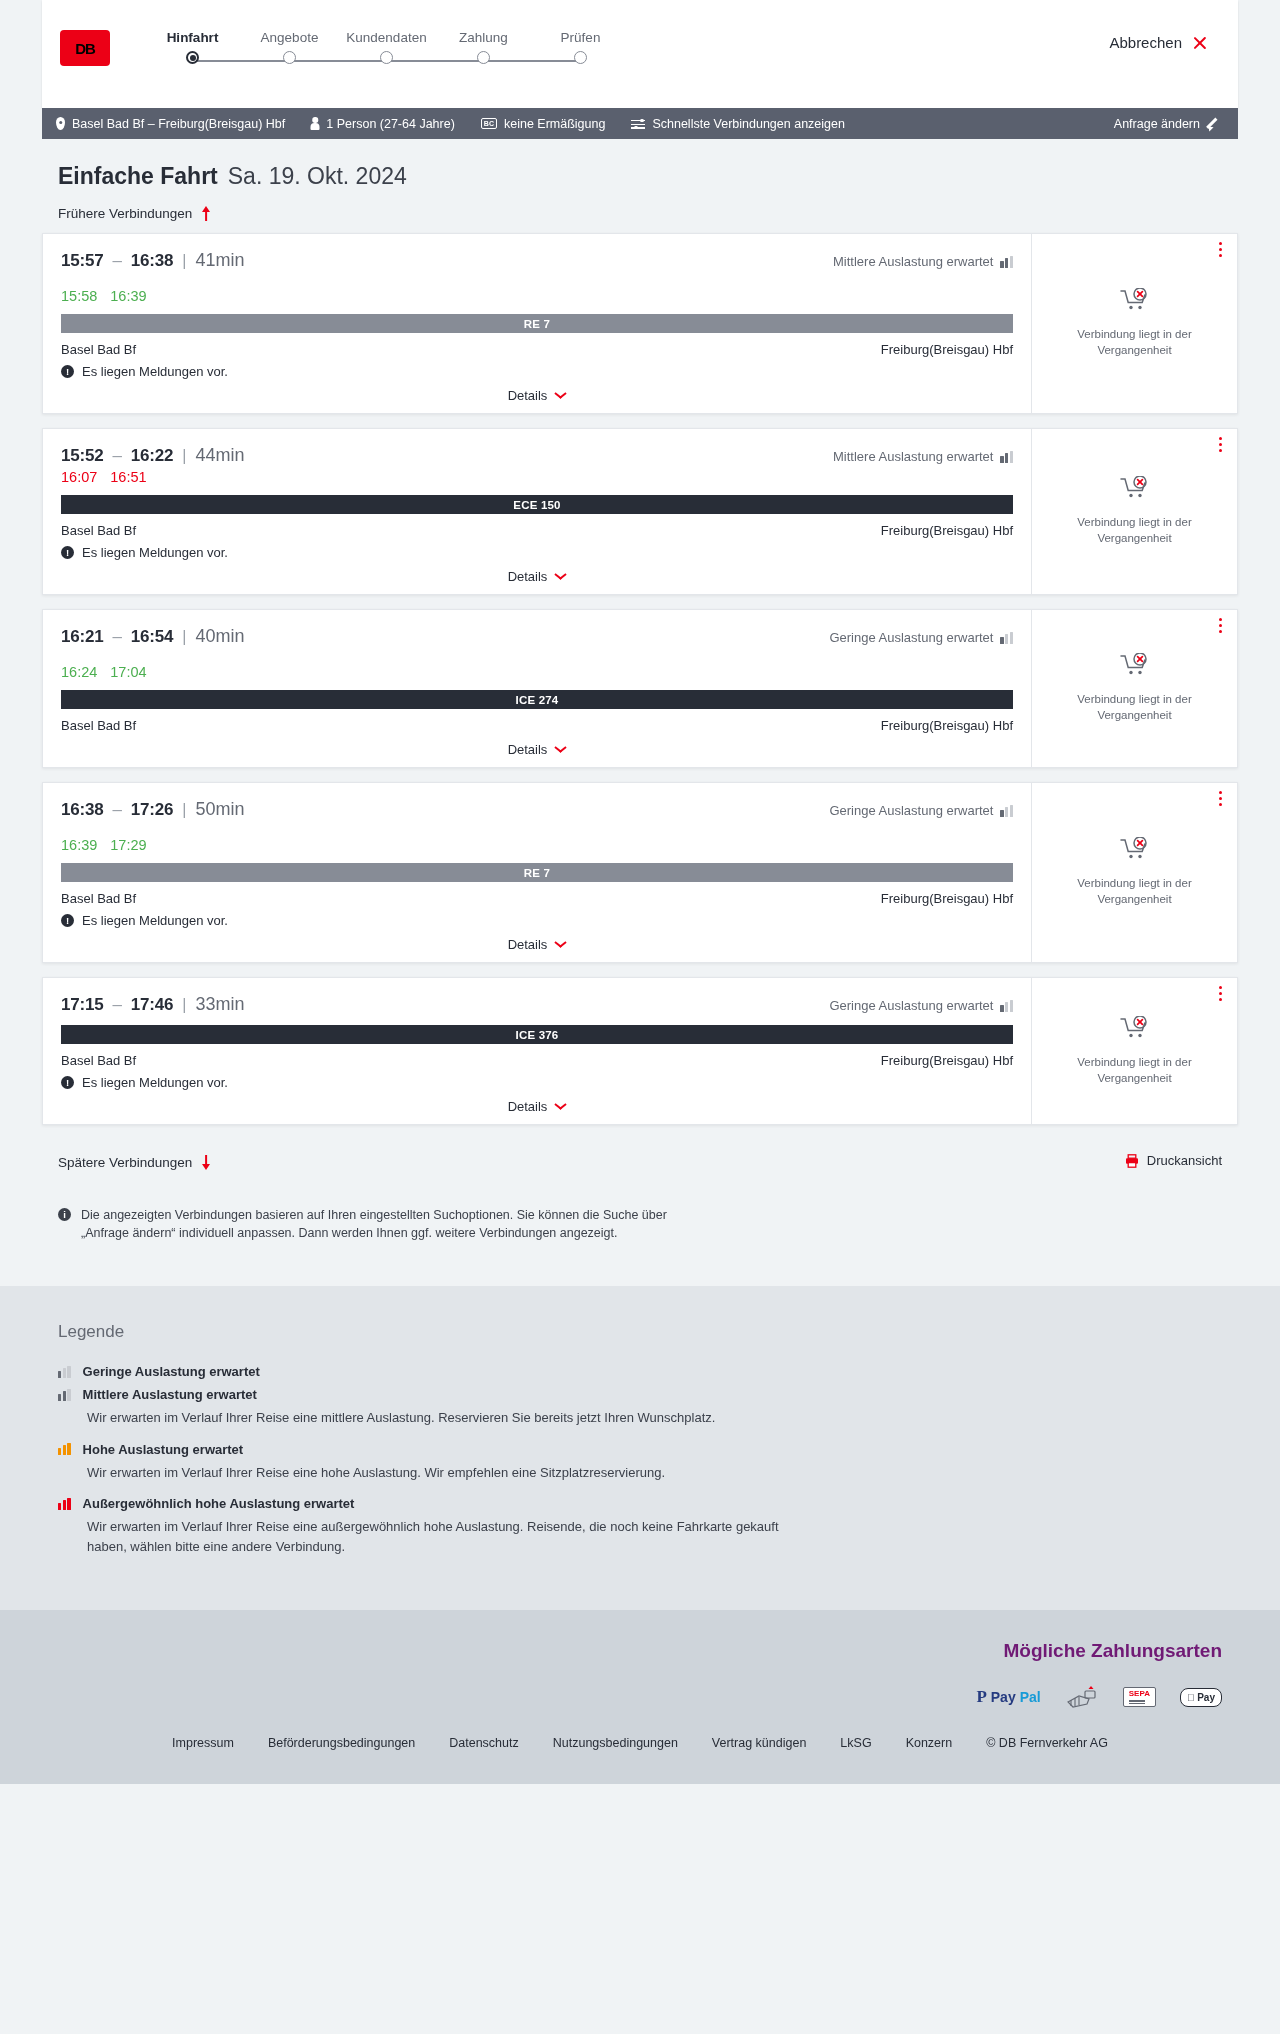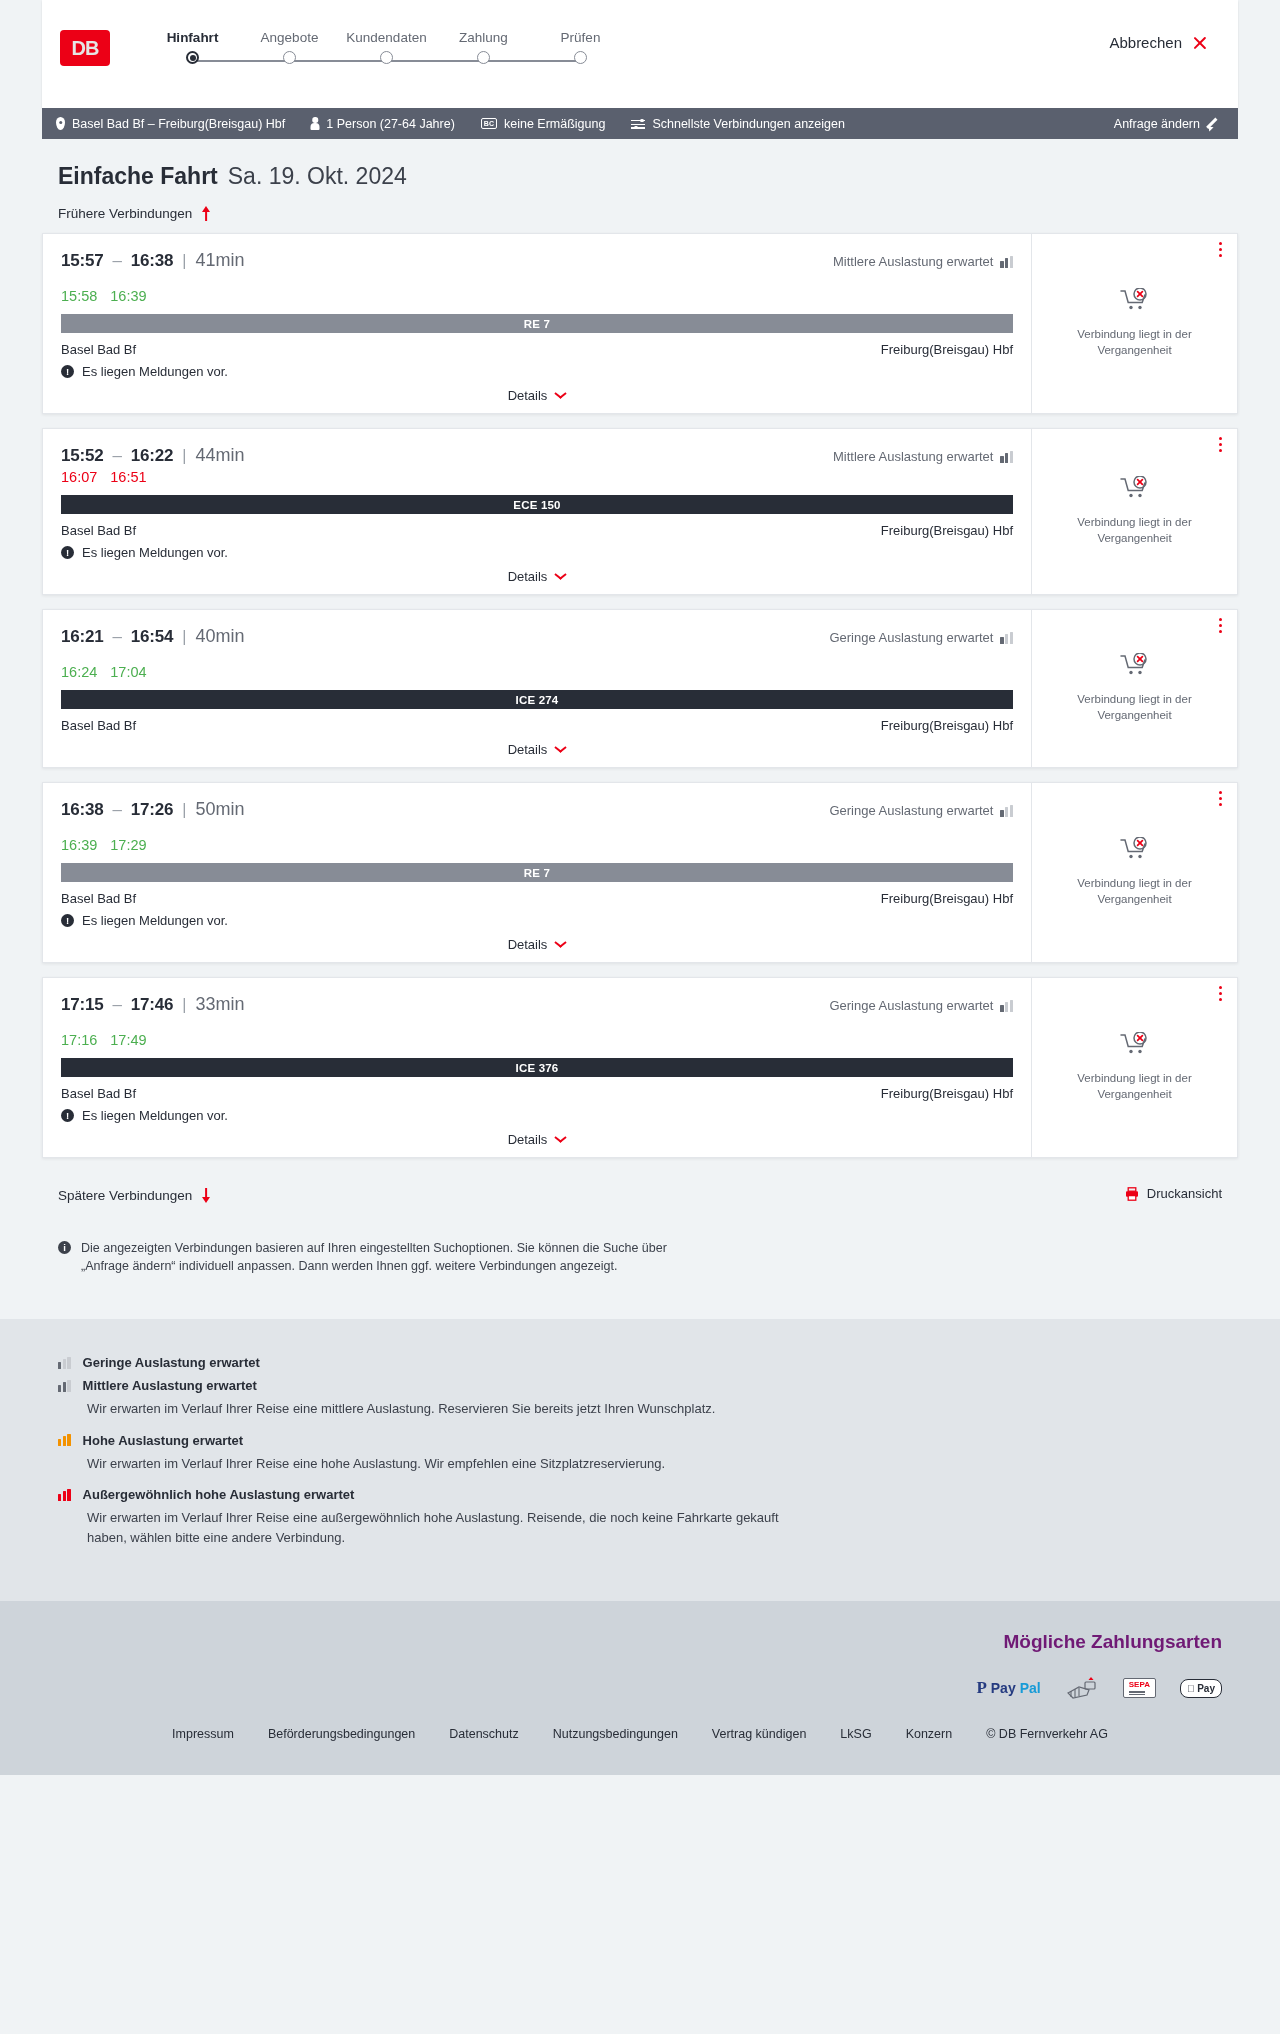--- a/index.html
+++ b/index.html
@@ -24,21 +24,21 @@
     padding: 12px 24px 0 18px;
     box-shadow: 0 1px 2px rgba(0,0,0,.10);
     position: relative;
   }
   .db-logo {
     width: 50px; height: 36px; background:#ec0016; border-radius:4px;
     display:flex; align-items:center; justify-content:center;
     margin-top: 18px; flex: none;
   }
   .db-logo span {
-    color:#e5e5e5; font-weight:bold; font-size:20px; letter-spacing:-1px;
+    color:#000000; font-weight:bold; font-size:15px; letter-spacing:-1px;
     font-family:"Liberation Sans", sans-serif;
   }
   .stepper { margin-left: 34px; margin-top: 18px; position:relative; }
   .step-labels { display:flex; }
   .step-label {
     font-size: 13.5px; color:#646973; text-align:center; width:97px;
     white-space:nowrap;
   }
   .step-label.active { color:#282d37; font-weight:bold; }
   .step-dots { position:relative; height: 20px; margin-top: 6px; }
@@ -544,24 +544,20 @@
               <span class="dur">33min</span>
               <div class="load-info">
                 <span>Geringe Auslastung erwartet</span>
                 <span class="util low">
                   <b></b>
                   <b></b>
                   <b></b>
                 </span>
               </div>
             </div>
-            <div class="row-real">
-              <span class="real-ok">17:16</span>
-              <span class="real-ok">17:49</span>
-            </div>
             <div class="train-bar fern">
               <span>ICE 376</span>
             </div>
             <div class="row-stations">
               <span>Basel Bad Bf</span>
               <span>Freiburg(Breisgau) Hbf</span>
             </div>
             <div class="msg">
               <span class="excl">!</span>
               <span>Es liegen Meldungen vor.</span>
@@ -607,20 +603,21 @@
     </div>
 
     <div class="info-note">
       <span class="info-circle">i</span>
       <span>Die angezeigten Verbindungen basieren auf Ihren eingestellten Suchoptionen. Sie können die Suche über „Anfrage ändern“ individuell anpassen. Dann werden Ihnen ggf. weitere Verbindungen angezeigt.</span>
     </div>
   </div>
 
   <div class="legend-section">
     <div class="legend-inner">
+      <div class="legend-title">Legende</div>
       <div id="legend-list">
           <div class="legend-item">
             <div class="legend-head">
               <span class="util low">
                 <b></b>
                 <b></b>
                 <b></b>
               </span>
               <span>Geringe Auslastung erwartet</span>
             </div>

